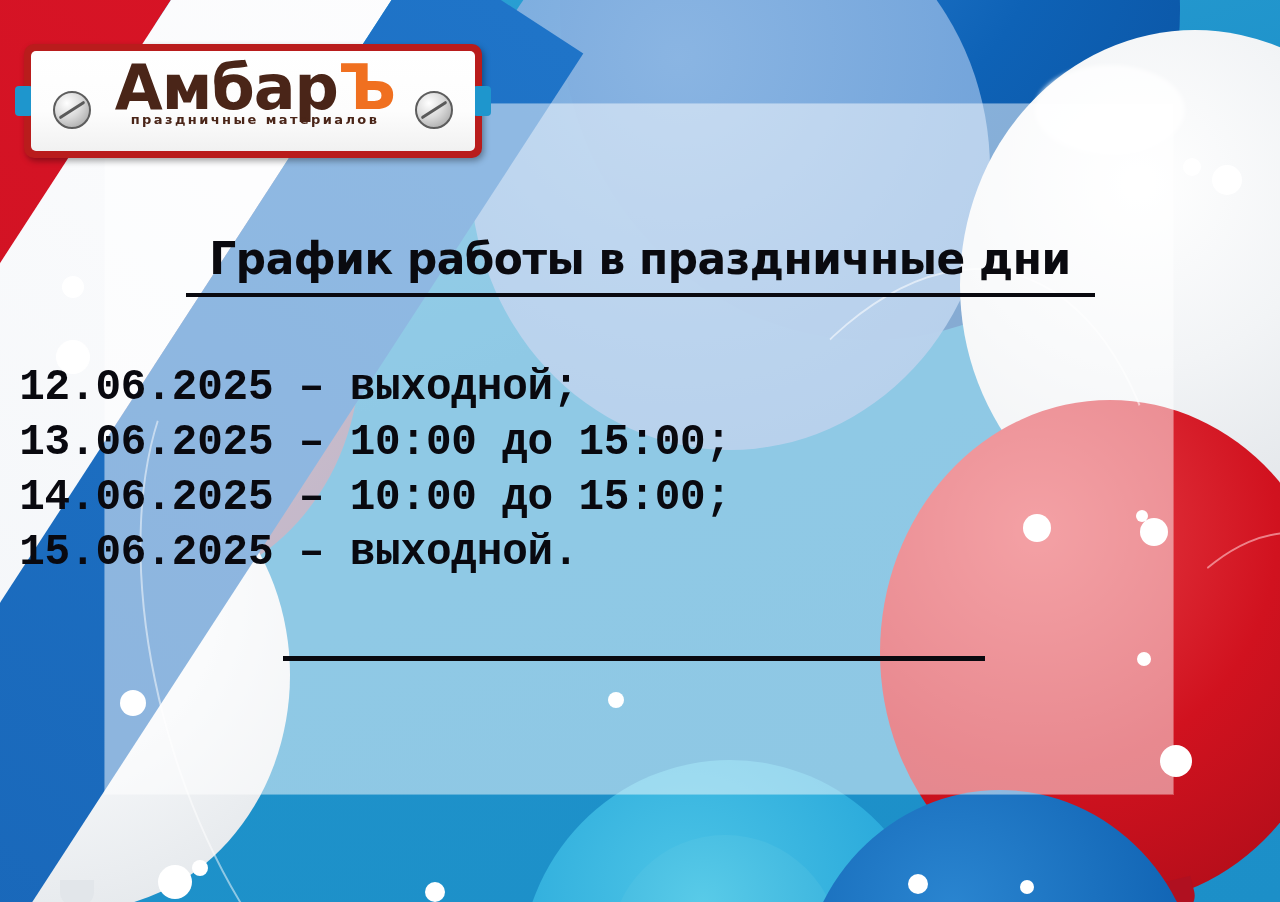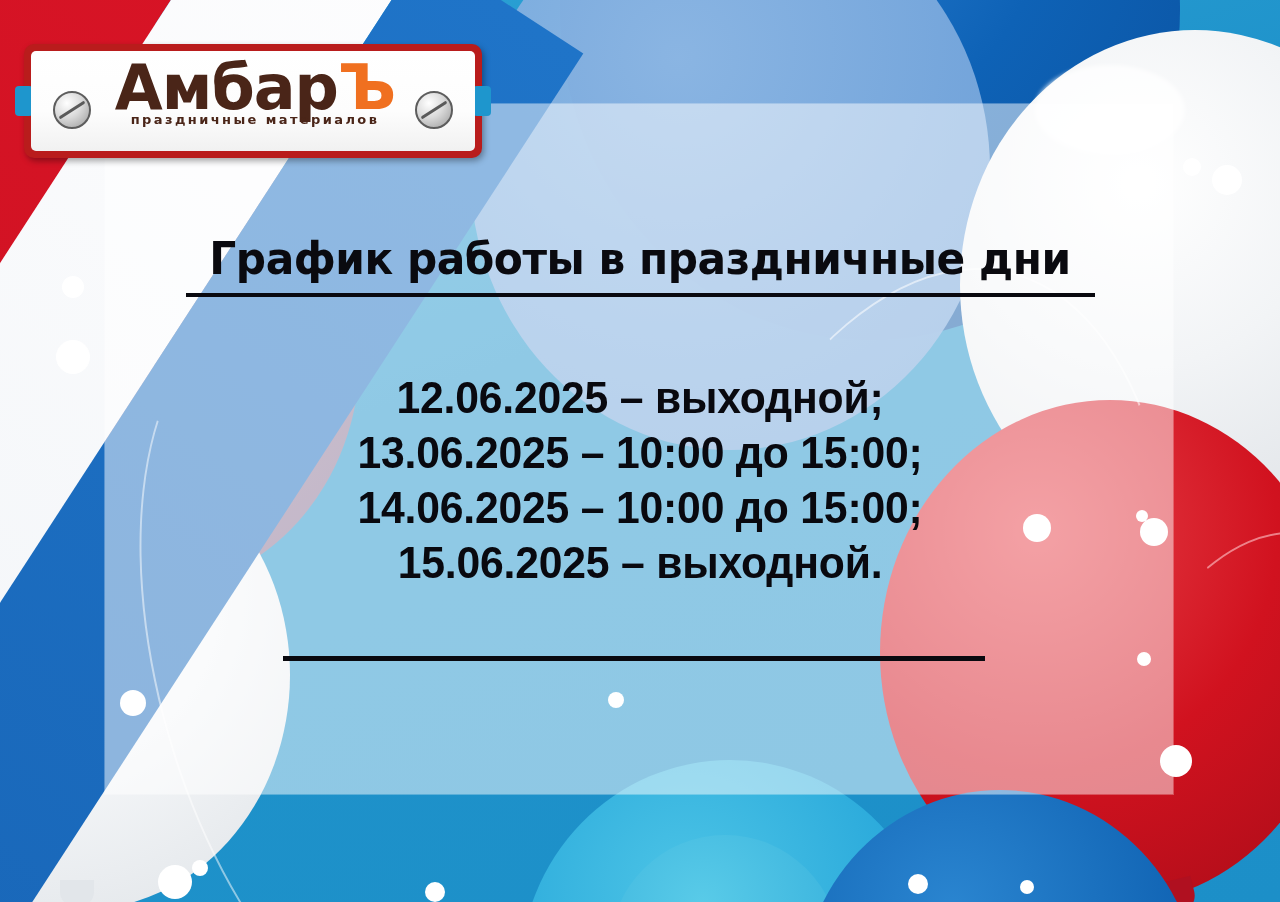--- a/index.html
+++ b/index.html
@@ -138,22 +138,22 @@
     font-weight:700;font-size:45px;letter-spacing:-.5px;
     color:#0a0a0f;white-space:nowrap;
     transform:scaleX(.94);
   }
   .title-rule{
     position:absolute;left:186px;top:293px;width:909px;height:4px;
     background:#09090f;
   }
 
   .schedule{
-    position:absolute;left:0;right:0;top:370px;text-align:center;
-    font-family:Liberation Sans, sans-serif;
+    position:absolute;left:0;right:0;top:360px;
+    font-family:Liberation Mono, monospace;
     font-weight:700;color:#09090f;
   }
   .schedule .line{
     font-size:44px;line-height:55px;white-space:nowrap;letter-spacing:-.2px;
     transform:scaleX(.97);
   }
 
   .footer-rule{
     position:absolute;left:283px;top:656px;width:702px;height:5px;
     background:#09090f;

